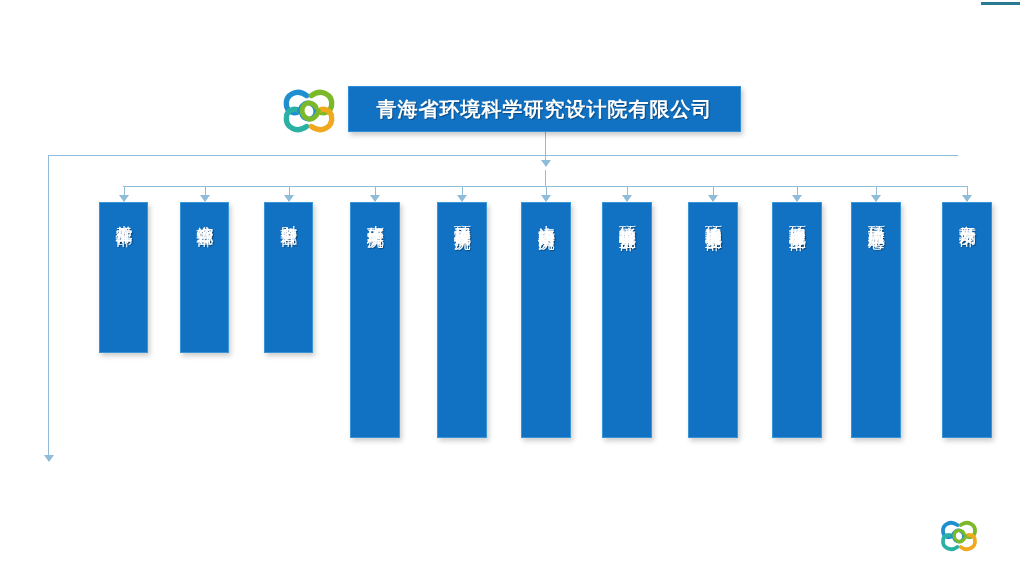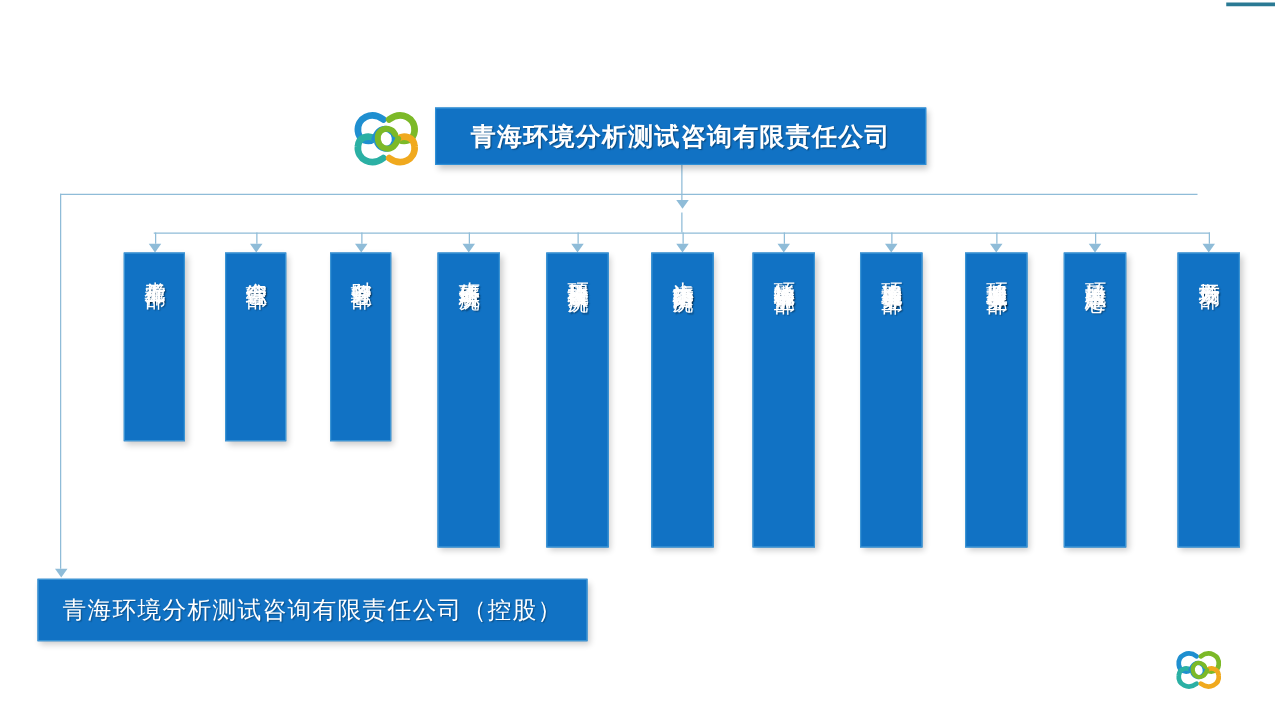--- a/index.html
+++ b/index.html
@@ -178,21 +178,21 @@
         <path d="M54 16 C70 4, 90 14, 88 32 C87 44, 74 48, 66 42" stroke="#7cb928"></path>
         <path d="M46 68 C30 80, 10 70, 12 52 C13 40, 26 36, 34 42" stroke="#2bb0a4"></path>
         <path d="M54 68 C70 80, 90 70, 88 52 C87 40, 74 36, 66 42" stroke="#f0a91e"></path>
         <path d="M34 42 C38 30, 46 26, 54 30 C62 34, 64 46, 58 52 C52 58, 42 56, 38 48" stroke="#1f8fd0" stroke-width="8"></path>
         <path d="M66 42 C62 54, 54 58, 46 54 C38 50, 36 38, 42 32 C48 26, 58 28, 62 36" stroke="#7cb928" stroke-width="8"></path>
       </g>
     </svg>
   </div>
 
   <div class="root-box">
-    <span class="root-title">青海环境分析测试咨询有限责任公司</span>
+    <span class="root-title">青海省环境科学研究设计院有限公司</span>
   </div>
 
   <div id="dept-layer">
       <div class="dept" style="left: 99px; top: 202px; width: 49px; height: 151px;">
         <span class="dept-label">党群工作部</span>
       </div>
       <div class="dept" style="left: 180px; top: 202px; width: 49px; height: 151px;">
         <span class="dept-label">综合管理部</span>
       </div>
       <div class="dept" style="left: 264px; top: 202px; width: 49px; height: 151px;">
@@ -217,23 +217,20 @@
         <span class="dept-label">环境监理服务事业部</span>
       </div>
       <div class="dept" style="left: 851px; top: 202px; width: 50px; height: 236px;">
         <span class="dept-label">环境司法鉴定中心</span>
       </div>
       <div class="dept" style="left: 942px; top: 202px; width: 50px; height: 236px;">
         <span class="dept-label">市场开发部</span>
       </div>
     </div>
 
-  <div class="sub-box">
-    <span class="sub-label">青海环境分析测试咨询有限责任公司（控股）</span>
-  </div>
 
   <div class="logo-footer">
     <svg viewBox="0 0 100 84" width="42" height="36" aria-hidden="true">
       <g fill="none" stroke-width="9" stroke-linecap="round" stroke-linejoin="round">
         <path d="M46 16 C30 4, 10 14, 12 32 C13 44, 26 48, 34 42" stroke="#1f8fd0"></path>
         <path d="M54 16 C70 4, 90 14, 88 32 C87 44, 74 48, 66 42" stroke="#7cb928"></path>
         <path d="M46 68 C30 80, 10 70, 12 52 C13 40, 26 36, 34 42" stroke="#2bb0a4"></path>
         <path d="M54 68 C70 80, 90 70, 88 52 C87 40, 74 36, 66 42" stroke="#f0a91e"></path>
         <path d="M34 42 C38 30, 46 26, 54 30 C62 34, 64 46, 58 52 C52 58, 42 56, 38 48" stroke="#1f8fd0" stroke-width="8"></path>
         <path d="M66 42 C62 54, 54 58, 46 54 C38 50, 36 38, 42 32 C48 26, 58 28, 62 36" stroke="#7cb928" stroke-width="8"></path>

